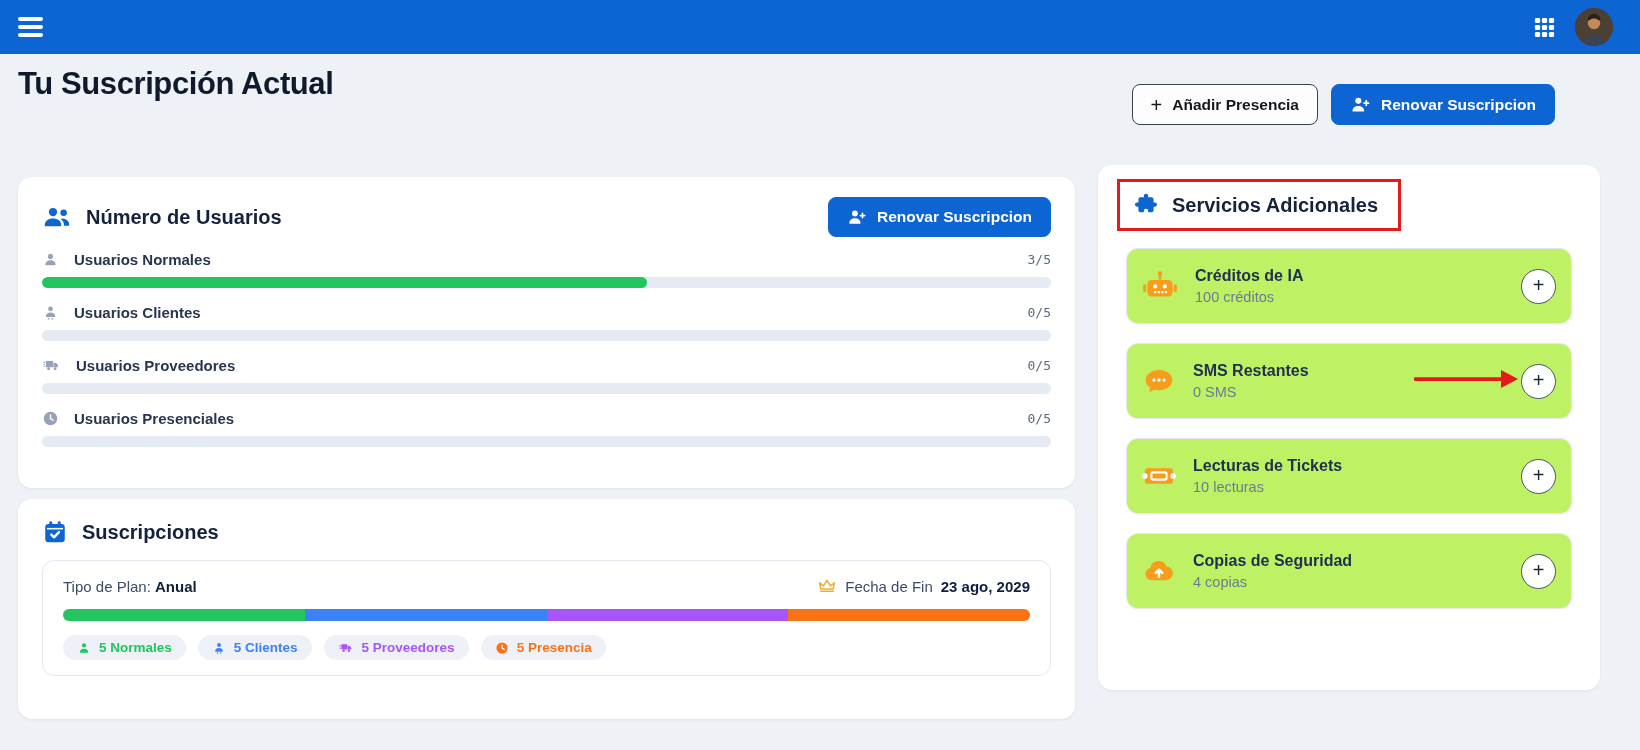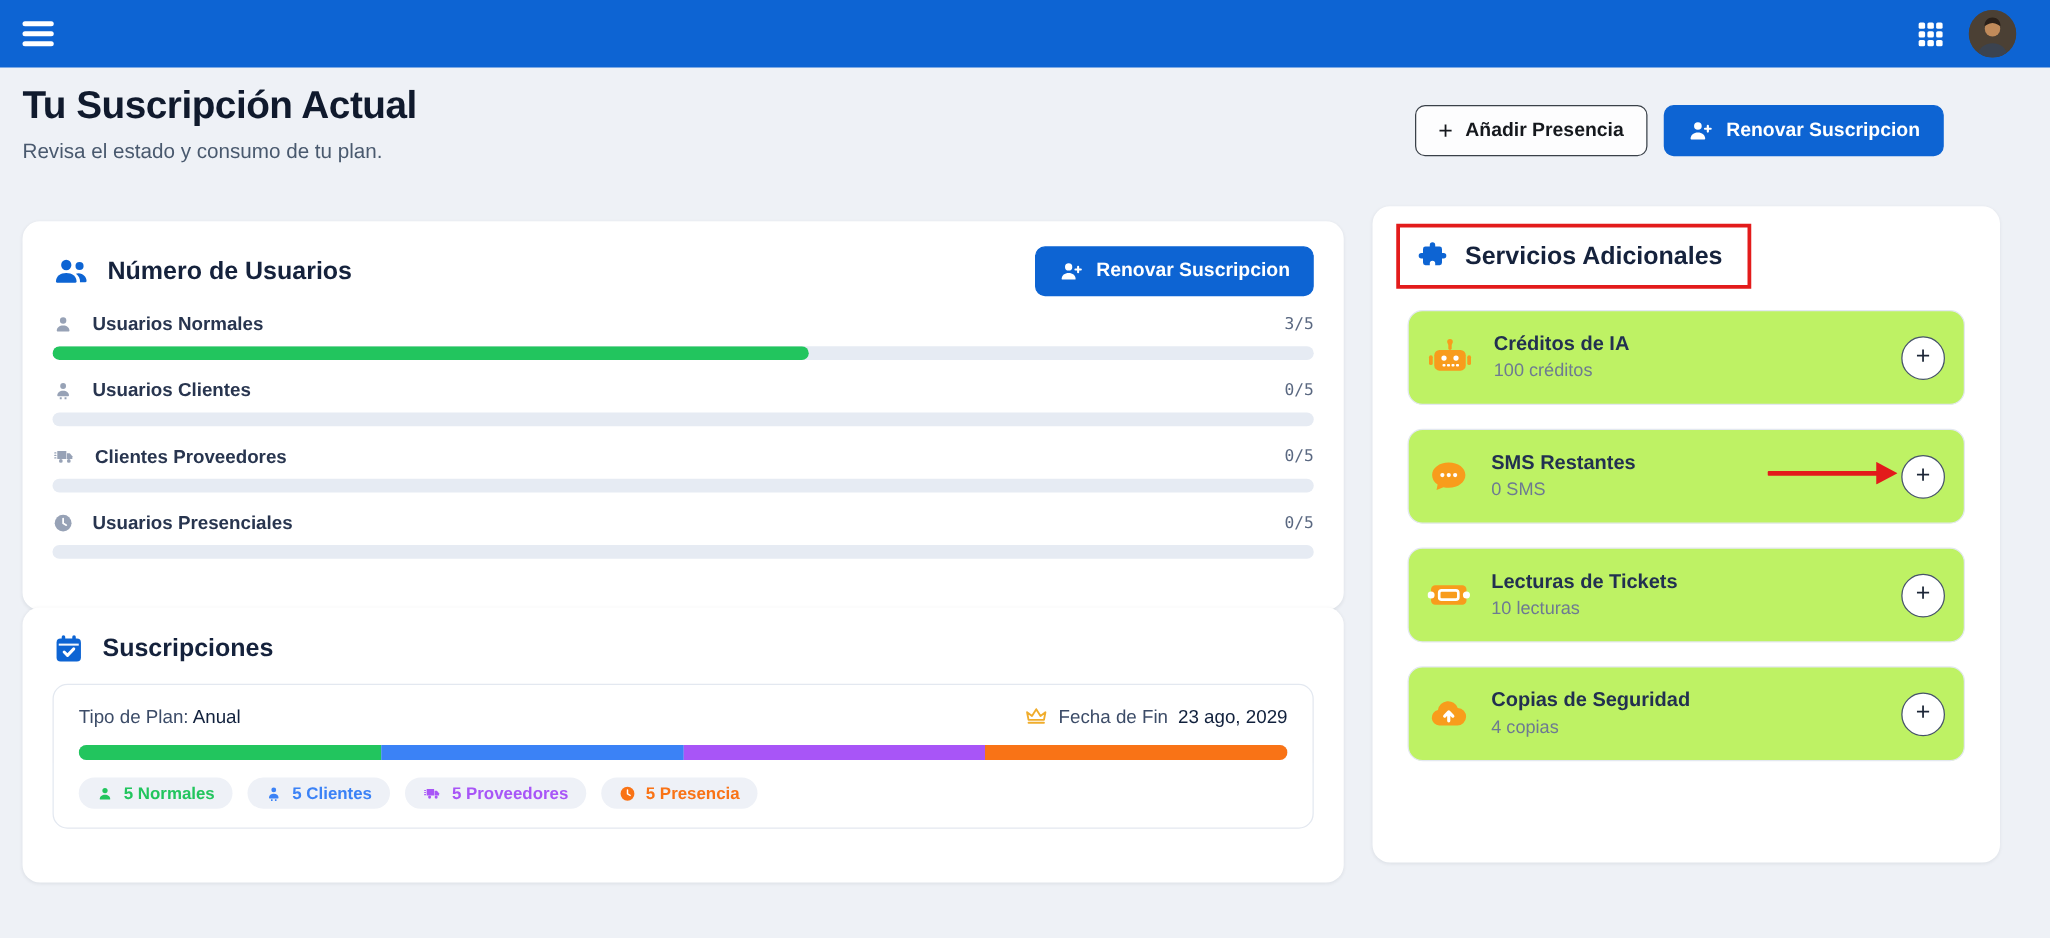--- a/index.html
+++ b/index.html
@@ -50,24 +50,24 @@
   .usage-row{margin-top:16px}
   .usage-row:first-child{margin-top:14px}
   .usage-meta{display:flex;align-items:center;justify-content:space-between}
   .usage-label{display:flex;align-items:center;gap:15px;font-size:15px;font-weight:700;color:#28354f}
   .row-icon{color:#97a2b6;display:flex}
   .usage-count{font-family:"DejaVu Sans Mono",monospace;font-size:13px;color:#5a6881}
   .usage-track{margin-top:9px;height:11px;border-radius:7px;background:var(--track);overflow:hidden}
   .usage-fill{height:100%;border-radius:7px}
 
   
-  .subs-card{left:18px;top:486px;width:1057px;height:220px;padding:20px 24px}
+  .subs-card{left:18px;top:499px;width:1057px;height:220px;padding:20px 24px}
   .plan-panel{margin-top:15px;border:1px solid var(--line);border-radius:12px;padding:15px 20px 15px}
   .plan-meta{display:flex;align-items:center;justify-content:space-between;font-size:15px;color:#3c4c68}
-  .plan-meta b{color:#10203c;font-weight:400}
+  .plan-meta b{color:#10203c;font-weight:700}
   .plan-end{display:flex;align-items:center;gap:8px}
   .multibar{margin-top:13px;height:12px;border-radius:7px;background:var(--track);display:flex;overflow:hidden}
   .seg{height:100%}
   .badges{margin-top:14px;display:flex;gap:12px}
   .badge{display:inline-flex;align-items:center;gap:8px;background:#eef1f7;border-radius:999px;padding:5px 14px;font-size:13.5px;font-weight:700}
   .badge svg{flex:0 0 auto}
 
   
   .services-card{left:1098px;top:165px;width:502px;height:525px;padding:14px 28px 28px}
   .red-box{display:inline-flex;align-items:center;gap:13px;border:3px solid var(--red);padding:10px 20px 10px 13px;margin-left:-9px;background:transparent}
@@ -114,21 +114,20 @@
           <rect width="38" height="38" fill="#4b4034"></rect>
           <circle cx="19" cy="15" r="6.2" fill="#c08a5a"></circle>
           <path d="M12.6 12.6c0-4 2.8-6.6 6.4-6.6s6.4 2.6 6.4 6.6c0 1-2.9-2.2-6.4-2.2s-6.4 3.2-6.4 2.2z" fill="#2a2019"></path>
           <path d="M7 38c0-7 5.4-11.4 12-11.4S31 31 31 38z" fill="#3b4350"></path>
         </svg>
       </button>
     </div>
   </header>
 
   <h1 class="page-title">Tu Suscripción Actual</h1>
-  <p class="page-subtitle">Revisa el estado y consumo de tu plan.</p>
 
   <div class="head-actions">
     <button class="btn btn-outline">
       <span class="plus-glyph">+</span>
       <span>Añadir Presencia</span>
     </button>
     <button class="btn btn-primary">
       <span style="display:flex">
         <svg width="21" height="21" viewBox="0 0 24 24" fill="#fff">
           <circle cx="9.5" cy="7.8" r="3.5"></circle>
@@ -211,21 +210,21 @@
               <svg width="19" height="17" viewBox="0 0 24 24" fill="currentColor">
                   <path d="M4 5.5h10.2v9H4z"></path>
                   <path d="M14.8 8h3.3l2.9 3.4v3.1h-6.2z"></path>
                   <circle cx="8" cy="16.6" r="2.1"></circle>
                   <circle cx="17" cy="16.6" r="2.1"></circle>
                   <rect x="0.5" y="6.8" width="2.6" height="1.5" rx=".7"></rect>
                   <rect x="0.5" y="9.6" width="2.6" height="1.5" rx=".7"></rect>
                   <rect x="0.5" y="12.4" width="2.6" height="1.5" rx=".7"></rect>
                 </svg>
             </span>
-            <span>Clientes Proveedores</span>
+            <span>Usuarios Proveedores</span>
           </span>
           <span class="usage-count">0/5</span>
         </div>
         <div class="usage-track">
             <div class="usage-fill" style="width: 0%; background: rgb(34, 197, 94);"></div>
           </div>
       </div>
 
       <div class="usage-row">
         <div class="usage-meta">

